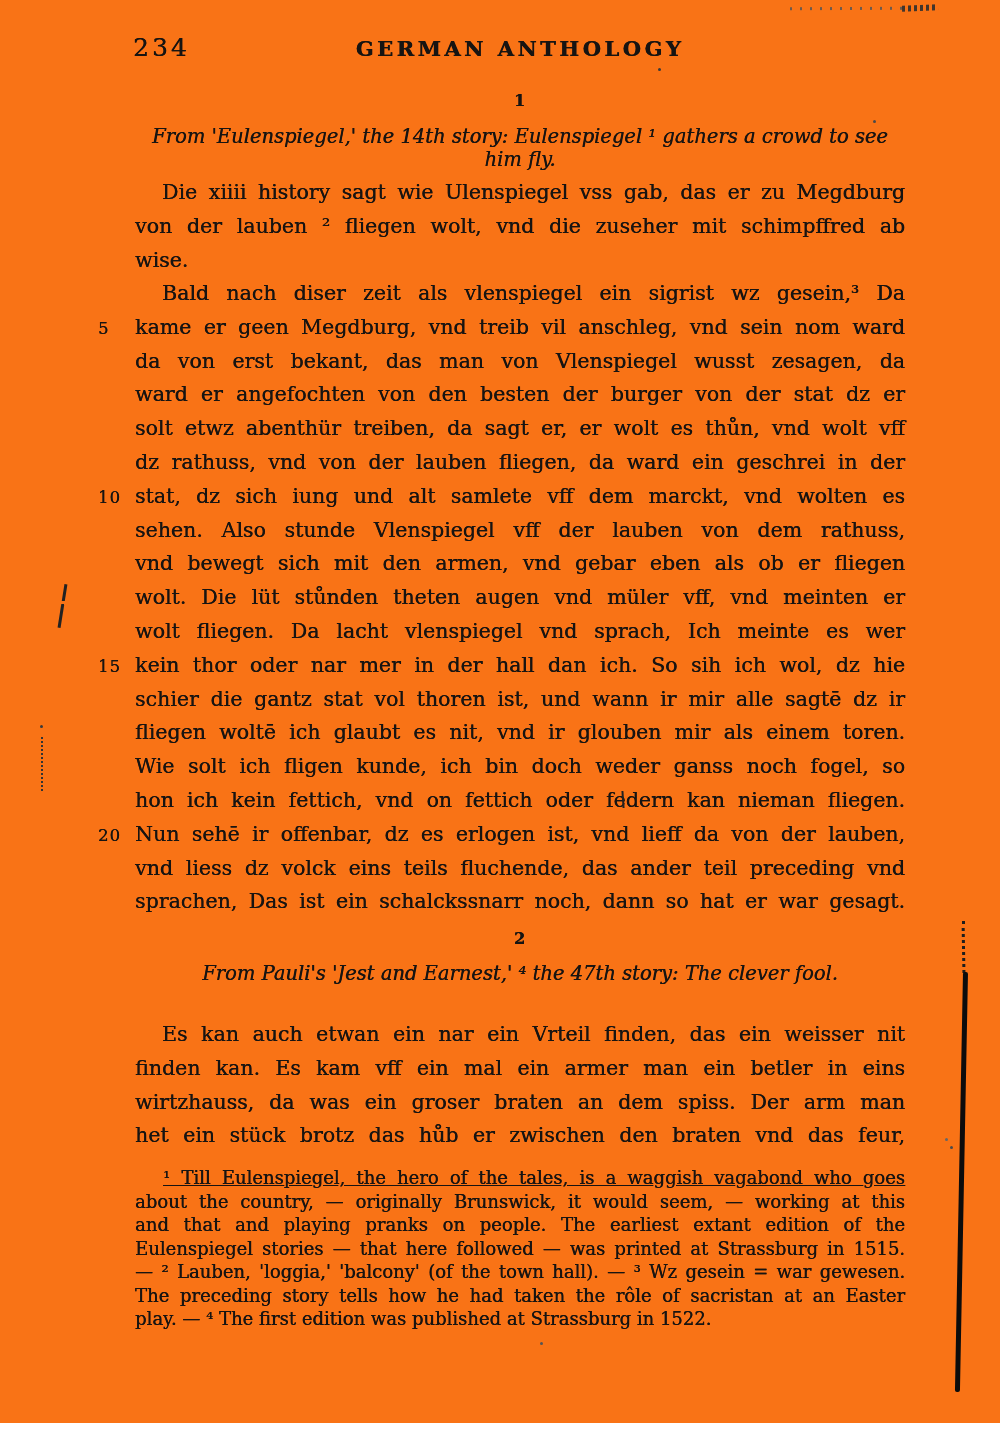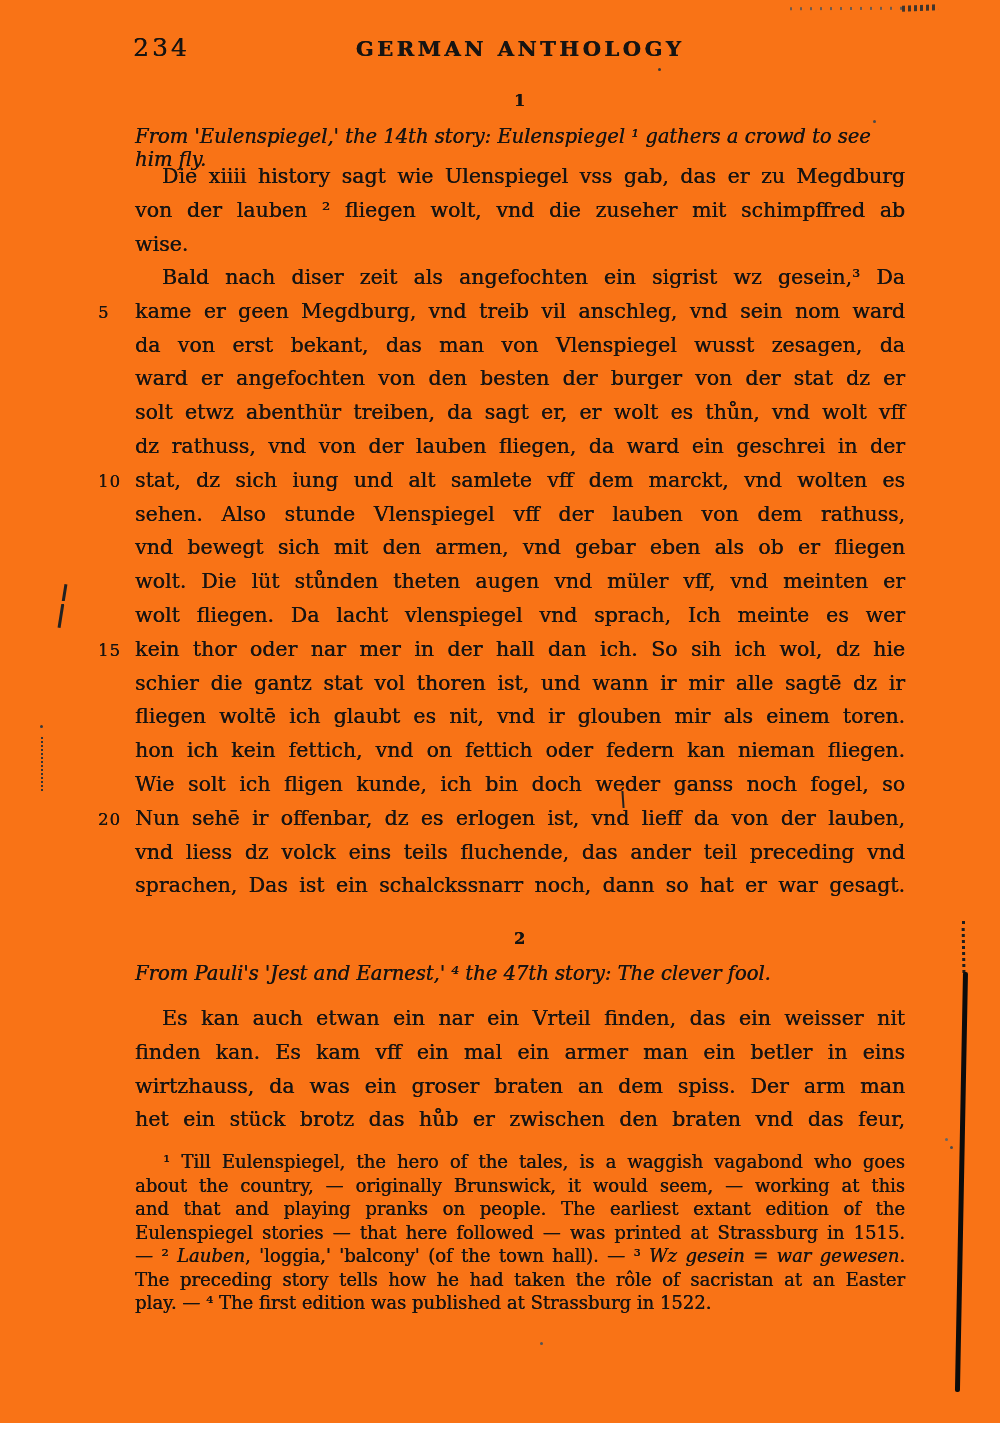--- a/index.html
+++ b/index.html
@@ -28,49 +28,49 @@
     font-size: 21px; letter-spacing: 3.5px;
   }
 
   
   .section-num {
     position: absolute; left: 135px; width: 770px;
     text-align: center; font-size: 16px; font-weight: bold; letter-spacing: 1px;
   }
   .caption {
     position: absolute; left: 135px; width: 770px;
-    font-style: italic; font-size: 19.5px;
+    text-align: center; font-style: italic; font-size: 19.5px;
   }
 
   
   .body-col {
     position: absolute; left: 135px; width: 770px;
     font-size: 20.5px; line-height: 33.8px;
   }
   .bl {
     position: relative;
     text-align: justify; text-align-last: justify;
     height: 33.8px; overflow: visible;
   }
   .bl.last { text-align-last: left; }
-  .bl.ind { text-indent: 27px; }
+  .bl.ind { text-indent: 27px; margin-top: 16px; }
   .lno {
     position: absolute; left: -37px; top: 1px;
     font-size: 16.5px; letter-spacing: 1px; line-height: 33.8px;
     text-indent: 0;
   }
 
   
   .fn-col {
     position: absolute; left: 135px; width: 770px;
     font-size: 18px; line-height: 23.5px;
   }
   .fn-col .bl { height: 23.5px; }
-  .fn-col .bl.ind { text-indent: 28px; }
-  .it { font-style: italic; }
+  .fn-col .bl.ind { text-indent: 28px; text-decoration: underline; }
+  .it { }
 
   
   .artifact { position: absolute; pointer-events: none; }
   .speckle-strip {
     left: 790px; top: 7px; width: 118px; height: 3px;
     background-image: repeating-linear-gradient(90deg, #555 0 2px, transparent 2px 10px);
     transform: rotate(-0.3deg); opacity: .85;
   }
   .speckle-end {
     left: 902px; top: 5px; width: 36px; height: 6px;
@@ -120,36 +120,36 @@
   <div class="section-num ink" style="top:91px">1</div>
   <div class="caption ink" style="top:125px">From 'Eulenspiegel,' the 14th story:  Eulenspiegel ¹ gathers a crowd to see him fly.</div>
 
   <div class="body-col ink" style="top:160px">
     <div class="bl ind"><span>Die xiiii history sagt wie Ulenspiegel vss gab, das er zu Megdburg</span></div>
     <div class="bl"><span>von der lauben ² fliegen wolt, vnd die zuseher mit schimpffred ab</span></div>
     <div class="bl last"><span>wise.</span></div>
   </div>
 
   <div class="body-col ink" style="top:261px">
-    <div class="bl ind"><span>Bald nach diser zeit als angefochten ein sigrist wz gesein,³ Da</span></div>
+    <div class="bl ind"><span>Bald nach diser zeit als vlenspiegel ein sigrist wz gesein,³ Da</span></div>
     <div class="bl"><span class="lno">5</span><span>kame er geen Megdburg, vnd treib vil anschleg, vnd sein nom ward</span></div>
     <div class="bl"><span>da von erst bekant, das man von Vlenspiegel wusst zesagen, da</span></div>
     <div class="bl"><span>ward er angefochten von den besten der burger von der stat dz er</span></div>
     <div class="bl"><span>solt etwz abenthür treiben, da sagt er, er wolt es thůn, vnd wolt vff</span></div>
     <div class="bl"><span>dz rathuss, vnd von der lauben fliegen, da ward ein geschrei in der</span></div>
     <div class="bl"><span class="lno">10</span><span>stat, dz sich iung und alt samlete vff dem marckt, vnd wolten es</span></div>
     <div class="bl"><span>sehen.  Also stunde Vlenspiegel vff der lauben von dem rathuss,</span></div>
     <div class="bl"><span>vnd bewegt sich mit den armen, vnd gebar eben als ob er fliegen</span></div>
     <div class="bl"><span>wolt.  Die lüt stůnden theten augen vnd müler vff, vnd meinten er</span></div>
     <div class="bl"><span>wolt fliegen.  Da lacht vlenspiegel vnd sprach, Ich meinte es wer</span></div>
     <div class="bl"><span class="lno">15</span><span>kein thor oder nar mer in der hall dan ich.  So sih ich wol, dz hie</span></div>
     <div class="bl"><span>schier die gantz stat vol thoren ist, und wann ir mir alle sagtē dz ir</span></div>
     <div class="bl"><span>fliegen woltē ich glaubt es nit, vnd ir glouben mir als einem toren.</span></div>
+    <div class="bl"><span>Wie solt ich fligen kunde, ich bin doch weder ganss noch fogel, so</span></div>
     <div class="bl"><span>hon ich kein fettich, vnd on fettich oder federn kan nieman fliegen.</span></div>
-    <div class="bl"><span>Wie solt ich fligen kunde, ich bin doch weder ganss noch fogel, so</span></div>
     <div class="bl"><span class="lno">20</span><span>Nun sehē ir offenbar, dz es erlogen ist, vnd lieff da von der lauben,</span></div>
     <div class="bl"><span>vnd liess dz volck eins teils fluchende, das ander teil preceding vnd</span></div>
     <div class="bl"><span>sprachen, Das ist ein schalckssnarr noch, dann so hat er war gesagt.</span></div>
   </div>
 
   <div class="section-num ink" style="top:929px">2</div>
   <div class="caption ink" style="top:962px">From Pauli's 'Jest and Earnest,' ⁴ the 47th story:  The clever fool.</div>
 
   <div class="body-col ink" style="top:1002px">
     <div class="bl ind"><span>Es kan auch etwan ein nar ein Vrteil finden, das ein weisser nit</span></div>

